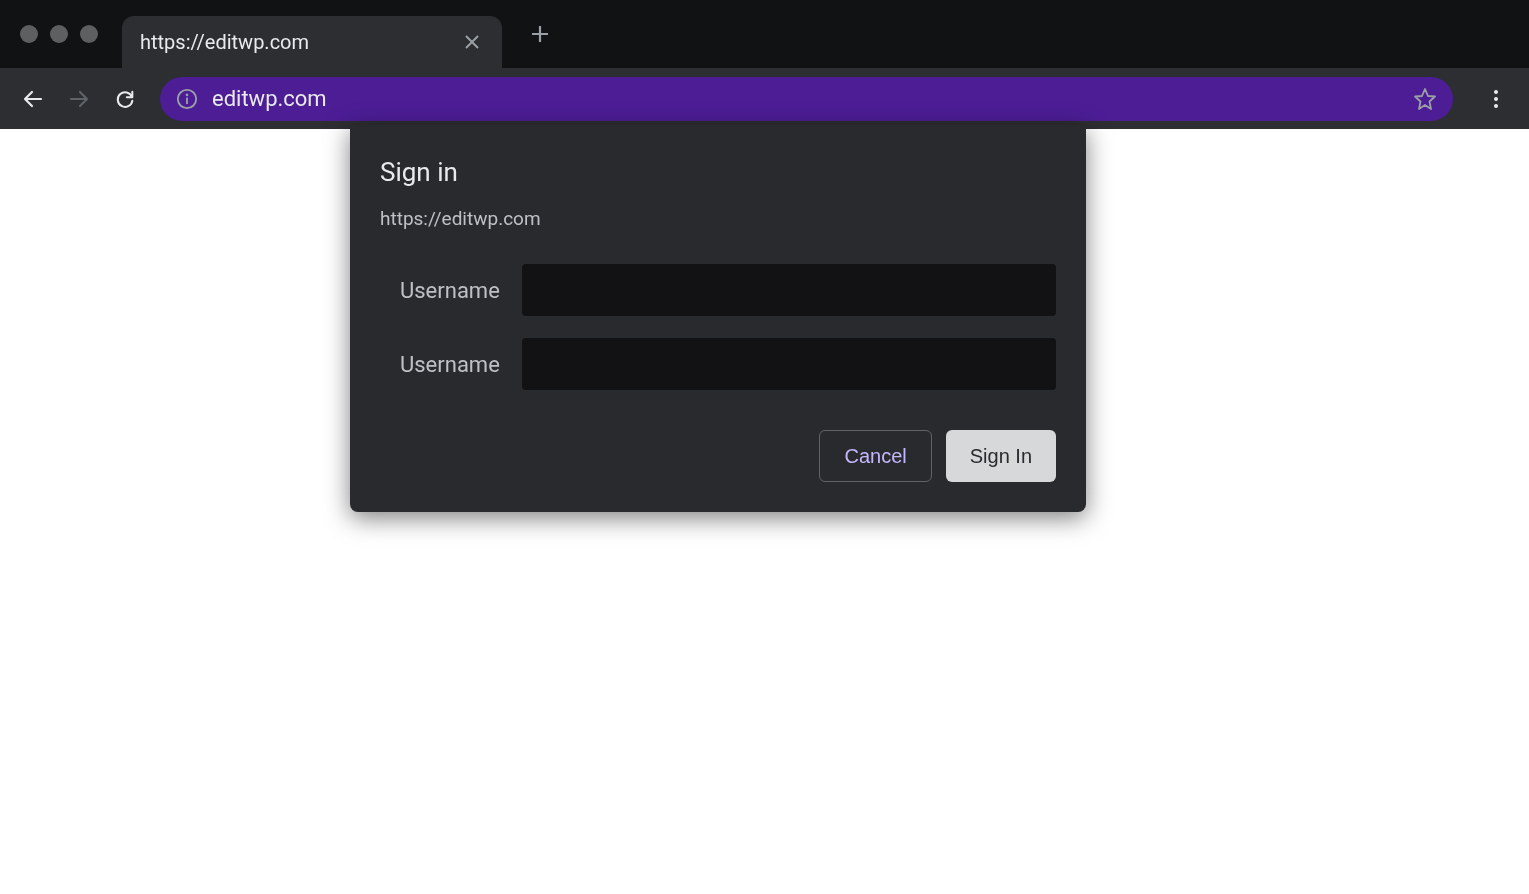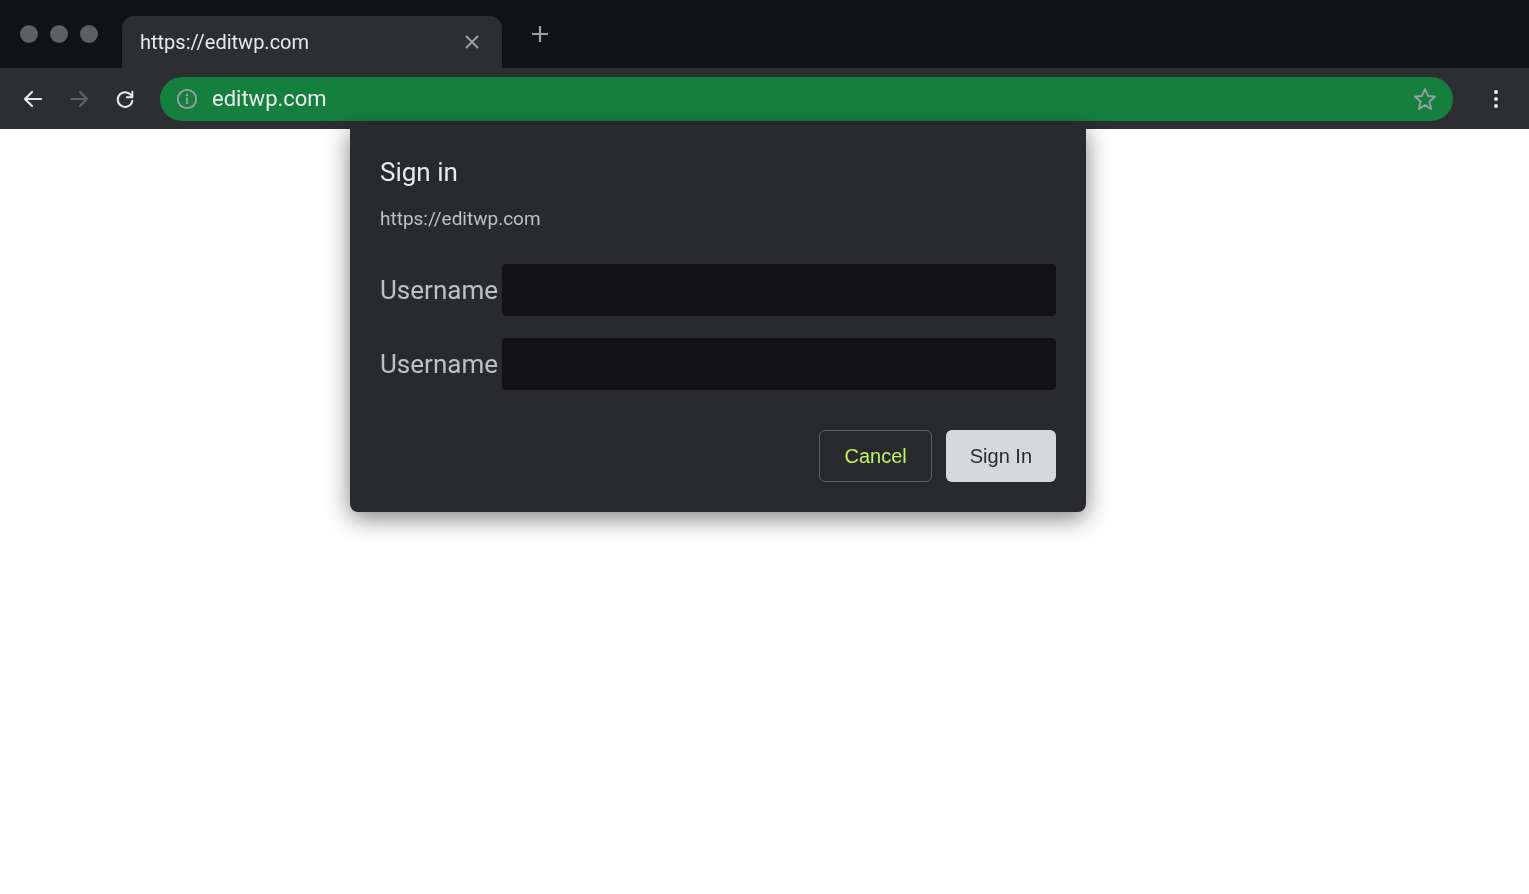--- a/index.html
+++ b/index.html
@@ -48,21 +48,21 @@
       align-items: center;
       padding: 0 14px;
       gap: 8px;
     }
     .nav-btn {
       width: 38px; height: 38px; display: flex; align-items: center; justify-content: center;
       color: #e8eaed; cursor: pointer; border-radius: 50%;
     }
     .nav-btn.disabled { color: #5f6368; }
     .address-bar {
-      flex: 1; background: #15803d; border-radius: 24px; height: 44px;
+      flex: 1; background: #4c1d95; border-radius: 24px; height: 44px;
       display: flex; align-items: center; padding: 0 16px; margin: 0 8px;
     }
     .info-icon { color: #9aa0a6; margin-right: 14px; display: flex; }
     .url-text { color: #e8eaed; font-size: 22px; flex: 1; }
     .star-icon { color: #9aa0a6; display: flex; }
     .menu-btn {
       width: 38px; height: 38px; display: flex; align-items: center; justify-content: center;
       color: #e8eaed; cursor: pointer; margin-left: 8px;
     }
     .page-content { background: #fff; width: 100%; height: 765px; position: relative; }
@@ -71,35 +71,35 @@
       width: 736px; background: #292a2d;
       border-radius: 0 0 8px 8px;
       box-shadow: 0 6px 24px rgba(0,0,0,0.5);
       padding: 32px 30px 30px;
     }
     .dialog-title { color: #e8eaed; font-size: 26px; font-weight: 400; margin-bottom: 20px; }
     .dialog-origin { color: #bdc1c6; font-size: 19px; margin-bottom: 34px; }
     .form-row {
       display: flex; align-items: center; margin-bottom: 22px;
     }
-    .form-label { color: #bdc1c6; font-size: 26px; width: 122px; }
+    .form-label { color: #bdc1c6; font-size: 22px; width: 122px; margin-left: 20px; }
     .form-input {
       flex: 1; background: #121214; border: none; height: 52px;
       border-radius: 4px; color: #e8eaed; font-size: 18px; padding: 0 12px;
       outline: none;
     }
     .dialog-actions {
       display: flex; justify-content: flex-end; gap: 14px; margin-top: 40px;
     }
     .btn {
       height: 52px; padding: 0 24px; border-radius: 6px; font-size: 20px;
       cursor: pointer; display: flex; align-items: center; border: none;
     }
     .btn-cancel {
-      background: transparent; color: #bef264; border: 1px solid #5f6368;
+      background: transparent; color: #c4b5fd; border: 1px solid #5f6368;
     }
     .btn-primary { background: #d7d8da; color: #2a2b2e; font-weight: 500; }
   </style>
 </head>
 <body>
 
 <div class="browser-chrome">
   <div class="titlebar">
     <div class="traffic-lights">
       <div class="traffic-dot"></div>

